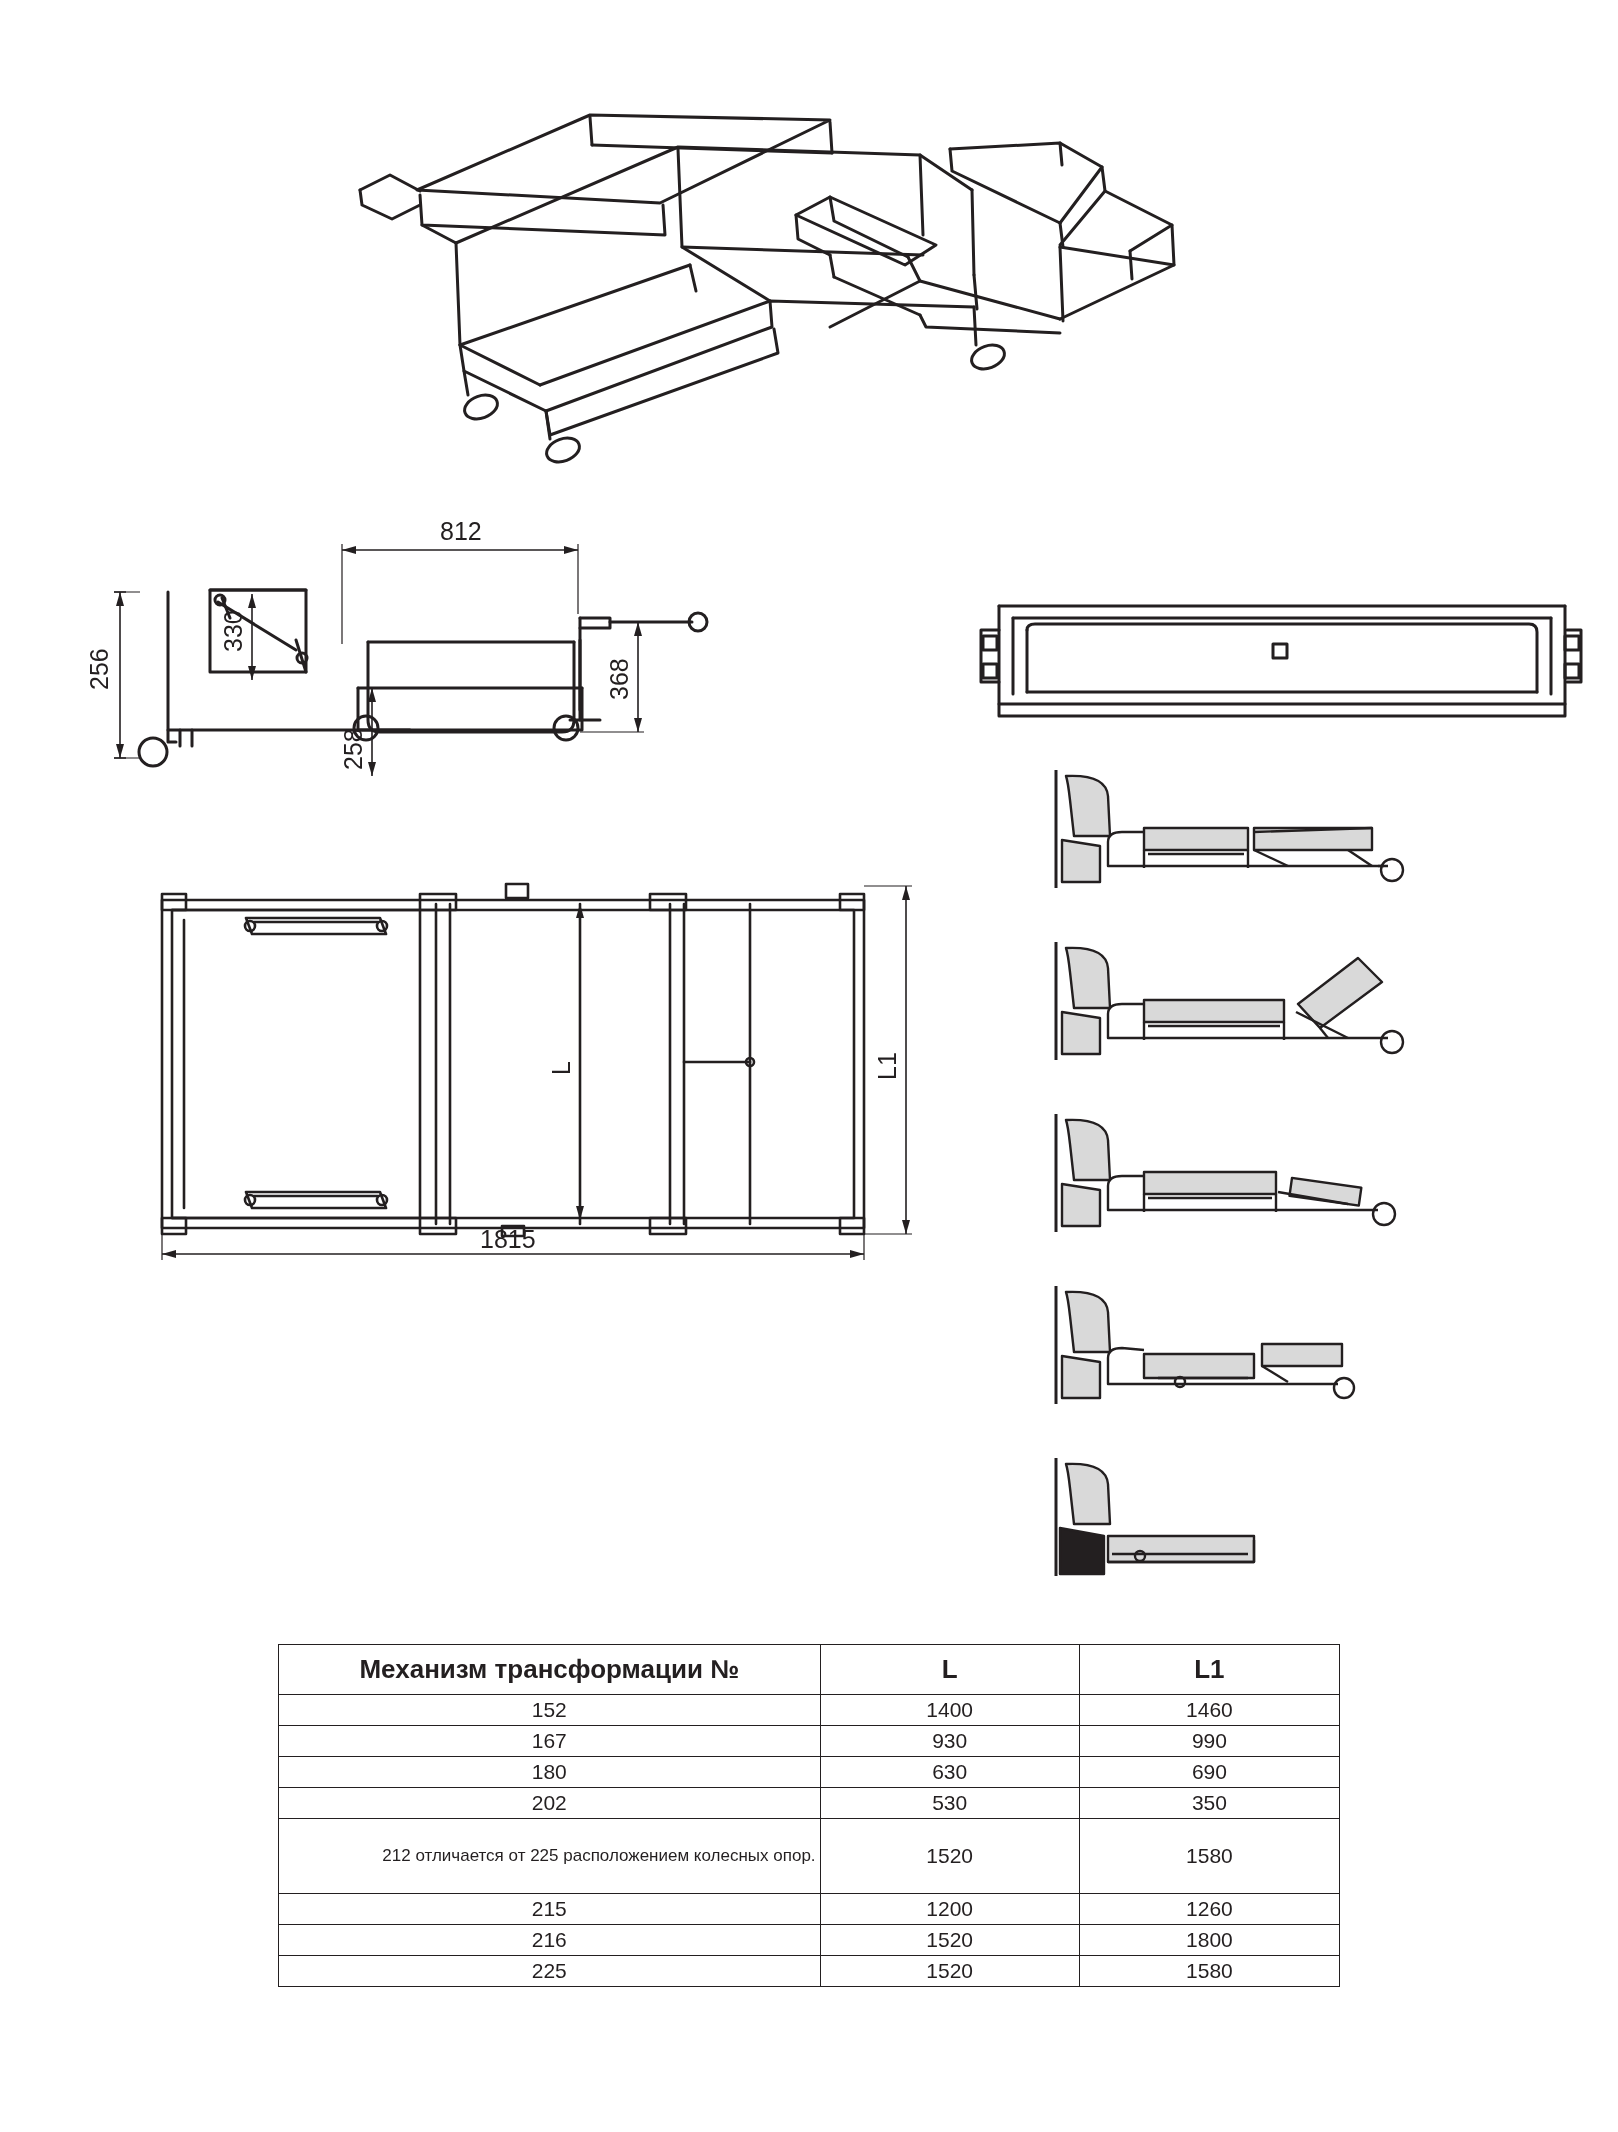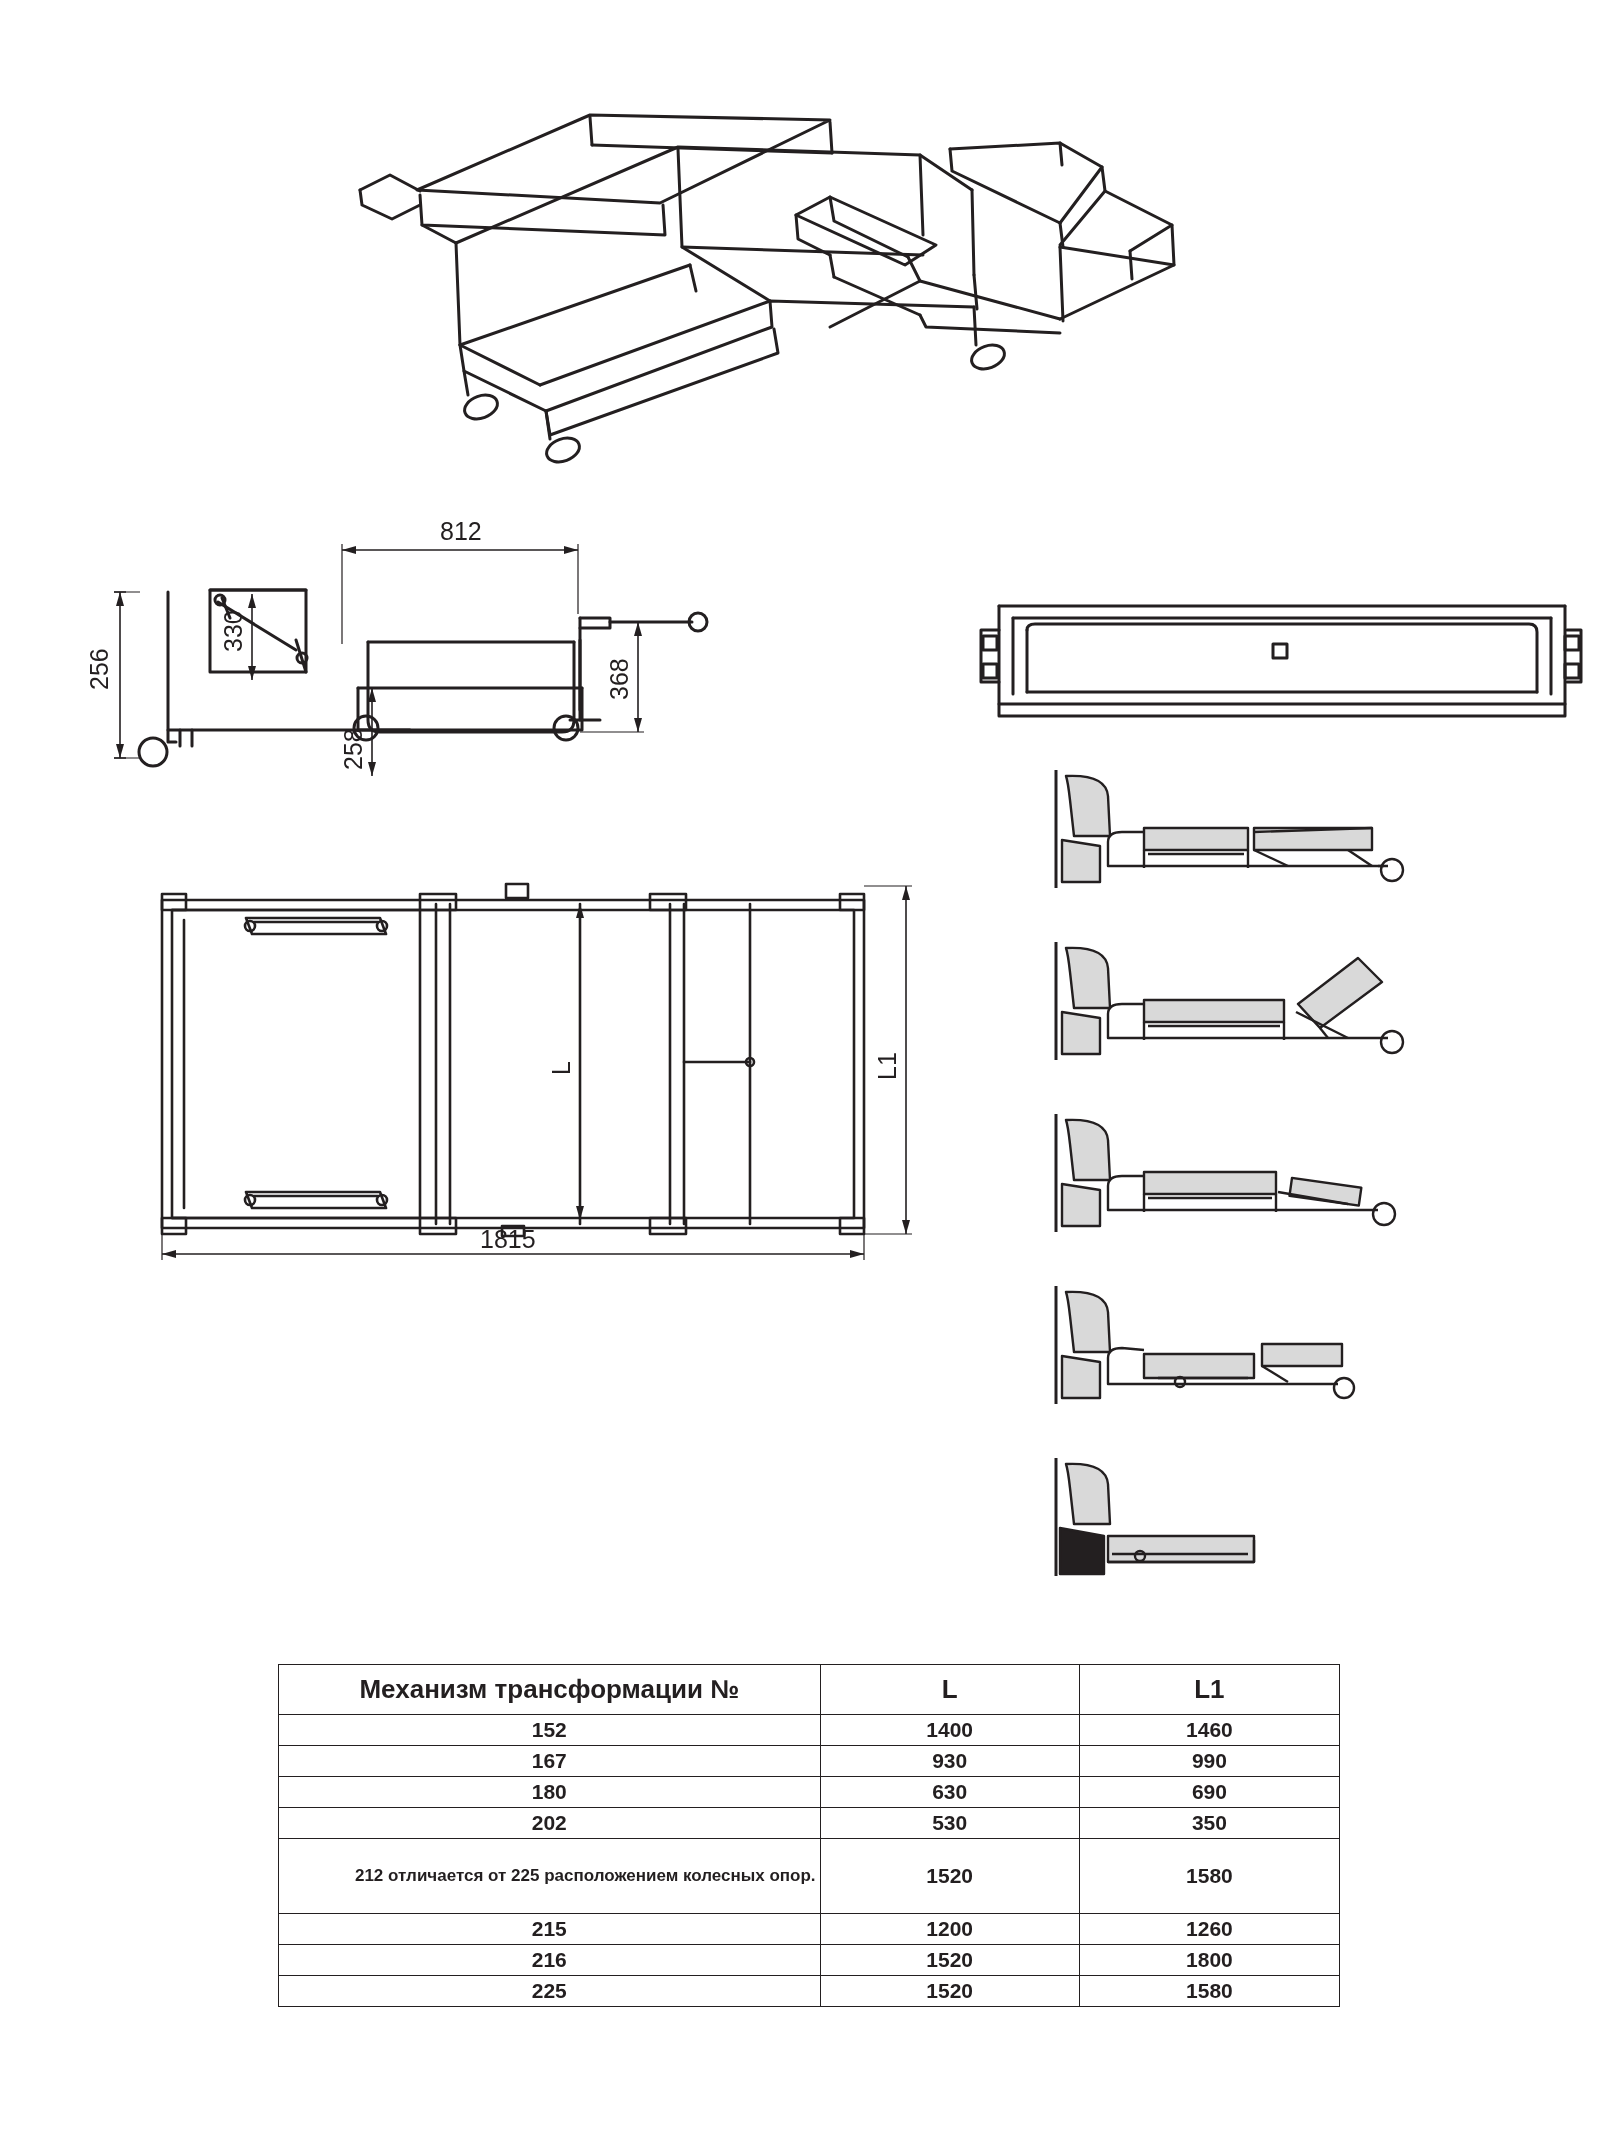--- a/index.html
+++ b/index.html
@@ -2,22 +2,22 @@
 <html><head>
 <meta charset="utf-8">
 <style>
   html,body{margin:0;padding:0;background:#ffffff;}
   body{width:1618px;height:2132px;position:relative;font-family:"Liberation Sans",sans-serif;color:#231f20;overflow:hidden;}
   .stage{position:absolute;left:0;top:0;width:1618px;height:2132px;}
   .abs{position:absolute;}
   svg{display:block;overflow:visible;}
   .dimtxt{font-size:25px;font-family:"Liberation Sans",sans-serif;fill:#231f20;}
   
-  .spec{position:absolute;left:278px;top:1644px;width:1062px;border-collapse:collapse;margin-top:20px;}
-  .spec td,.spec th{border:1.5px solid #231f20;font-size:21px;text-align:center;color:#231f20;font-weight:bold;padding:3px 4px;}
+  .spec{position:absolute;left:278px;top:1644px;width:1062px;border-collapse:collapse;}
+  .spec td,.spec th{border:1.5px solid #231f20;font-size:21px;text-align:center;color:#231f20;font-weight:normal;padding:3px 4px;}
   .spec th{font-size:26px;font-weight:bold;padding:9px 4px;}
   .spec .c0{width:545px;}
   .spec .c1{width:258px;}
   .spec .c2{width:259px;}
   .spec td.note{text-align:right;padding:9px 4px;line-height:1.28;font-size:17px;}
   .spec tr.tall td{height:56px;}
 </style>
 </head>
 <body>
 

